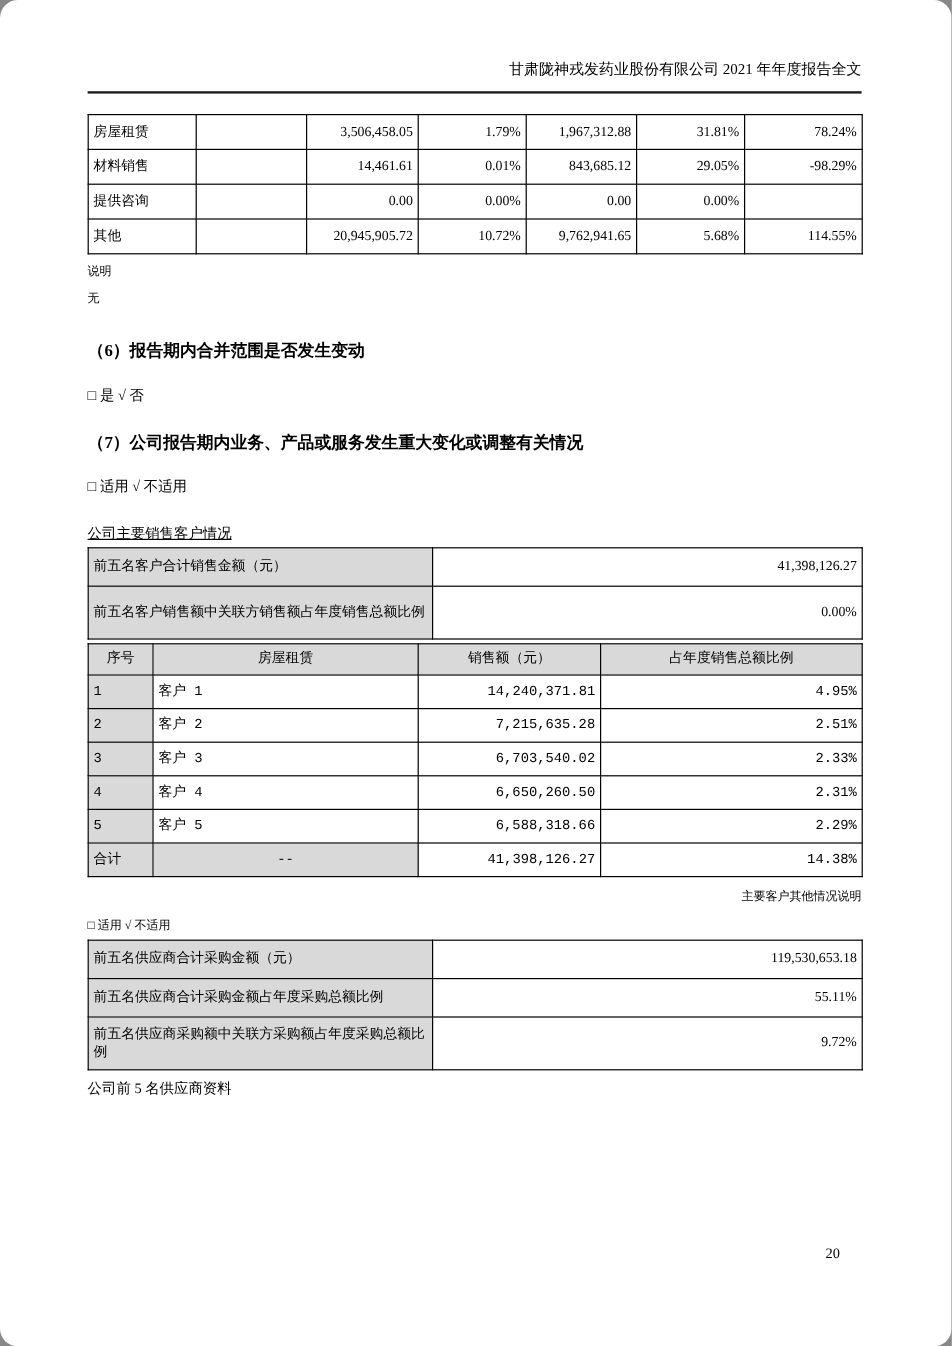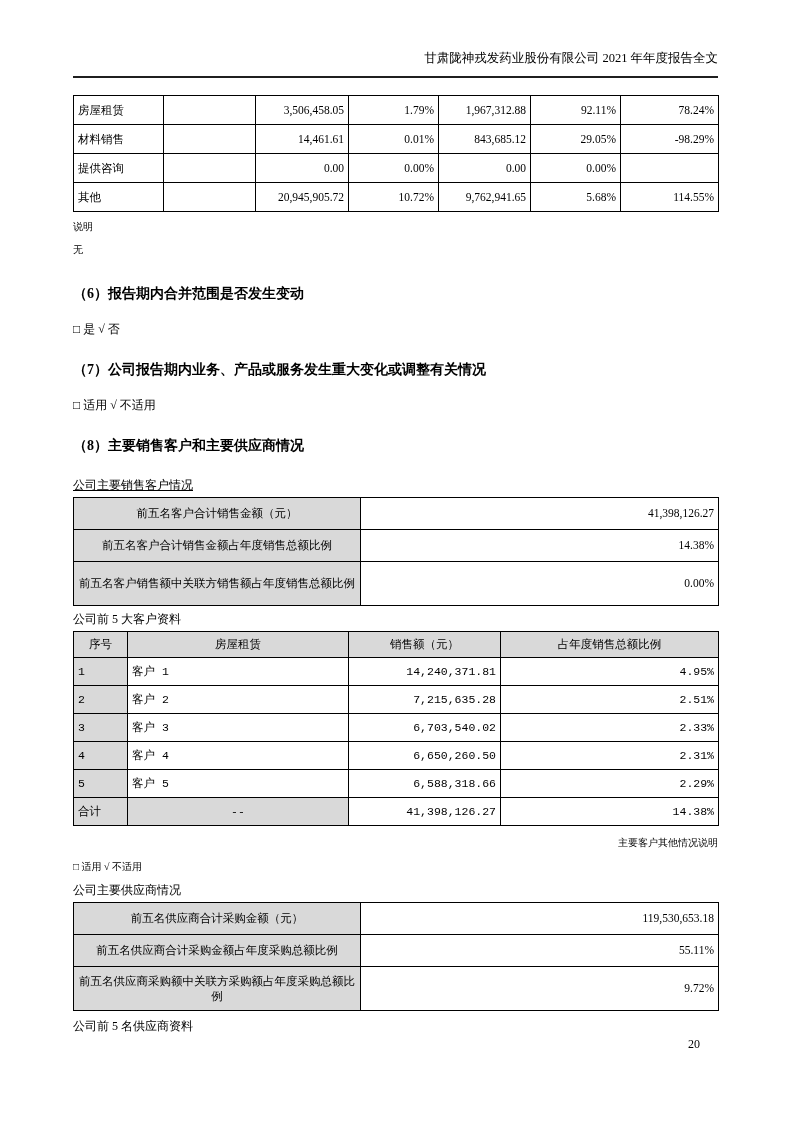--- a/index.html
+++ b/index.html
@@ -5,20 +5,21 @@
   * { margin:0; padding:0; box-sizing:border-box; }
   html,body { background:#888; }
   .page {
     position:relative;
     width:793px; height:1122px;
     margin:0 auto;
     background:#ffffff;
     font-family:"Liberation Serif","DejaVu Serif",serif;
     color:#000;
     overflow:hidden;
+    border-radius:15px;
   }
   .content { padding:50px 75px 0 73px; }
 
   
   .doc-header {
     text-align:right;
     font-size:12.5px;
     line-height:17px;
     padding-bottom:9px;
     border-bottom:2px solid #1f1f1f;
@@ -43,21 +44,21 @@
 
   
   .revenue-table { margin-top:17px; }
   .revenue-table tr { height:29px; }
   .revenue-table td { text-align:right; }
   .revenue-table td:first-child { text-align:left; }
 
   
   .kv-table tr { height:32px; }
   .kv-table tr:last-child { height:44px; }
-  .kv-table td:first-child { background:var(--shade,#d9d9d9); text-align:center; }
+  .kv-table td:first-child { background:var(--shade,#d9d9d9); text-align:left; }
   .kv-table td:last-child { text-align:right; }
 
   
   .cust-table { margin-top:3px;font-family:Liberation Mono, monospace; }
   .cust-table thead tr { height:26px; }
   .cust-table tbody tr { height:28px; }
   .cust-table thead th { background:var(--shade,#d9d9d9); text-align:center; }
   .cust-table td:nth-child(1) { background:var(--shade,#d9d9d9); text-align:left; }
   .cust-table td:nth-child(2) { text-align:left; }
   .cust-table td:nth-child(3),
@@ -102,21 +103,21 @@
           <col style="width:90px">
         <col style="width:98px">
       </colgroup>
       <tbody>
           <tr>
             <td>房屋租赁</td>
             <td></td>
             <td>3,506,458.05</td>
             <td>1.79%</td>
             <td>1,967,312.88</td>
-            <td>92.11%</td>
+            <td>31.81%</td>
             <td>78.24%</td>
           </tr>
           <tr>
             <td>材料销售</td>
             <td></td>
             <td>14,461.61</td>
             <td>0.01%</td>
             <td>843,685.12</td>
             <td>29.05%</td>
             <td>-98.29%</td>
@@ -144,45 +145,39 @@
 
     <p class="para">说明</p>
     <p class="para">无</p>
 
     <h3 class="section-heading first">（6）报告期内合并范围是否发生变动</h3>
     <p class="choice-line">□ 是 √ 否</p>
 
     <h3 class="section-heading">（7）公司报告期内业务、产品或服务发生重大变化或调整有关情况</h3>
     <p class="choice-line">□ 适用 √ 不适用</p>
 
-    <h3 class="section-heading">（8）主要销售客户和主要供应商情况</h3>
 
     <p class="table-title mt22">公司主要销售客户情况</p>
     <table class="kv-table mt3">
       <colgroup>
           <col style="width:287px">
           <col style="width:358px">
         </colgroup>
       <tbody>
           <tr>
             <td>前五名客户合计销售金额（元）</td>
             <td>41,398,126.27</td>
           </tr>
           <tr>
-            <td>前五名客户合计销售金额占年度销售总额比例</td>
-            <td>14.38%</td>
-          </tr>
-          <tr>
             <td>前五名客户销售额中关联方销售额占年度销售总额比例</td>
             <td>0.00%</td>
           </tr>
         </tbody>
     </table>
 
-    <p class="table-title mt5">公司前 5 大客户资料</p>
     <table class="cust-table">
       <colgroup>
         <col style="width:54px">
           <col style="width:221px">
         <col style="width:152px">
           <col style="width:218px">
       </colgroup>
       <thead>
           <tr>
             <th>序号</th>
@@ -227,21 +222,20 @@
             <td>--</td>
             <td>41,398,126.27</td>
             <td>14.38%</td>
           </tr>
         </tbody>
     </table>
 
     <p class="para mt8">主要客户其他情况说明</p>
     <p class="para mt7">□ 适用 √ 不适用</p>
 
-    <p class="table-title mt7">公司主要供应商情况</p>
     <table class="kv-table mt3">
       <colgroup>
           <col style="width:287px">
           <col style="width:358px">
         </colgroup>
       <tbody>
           <tr>
             <td>前五名供应商合计采购金额（元）</td>
             <td>119,530,653.18</td>
           </tr>

